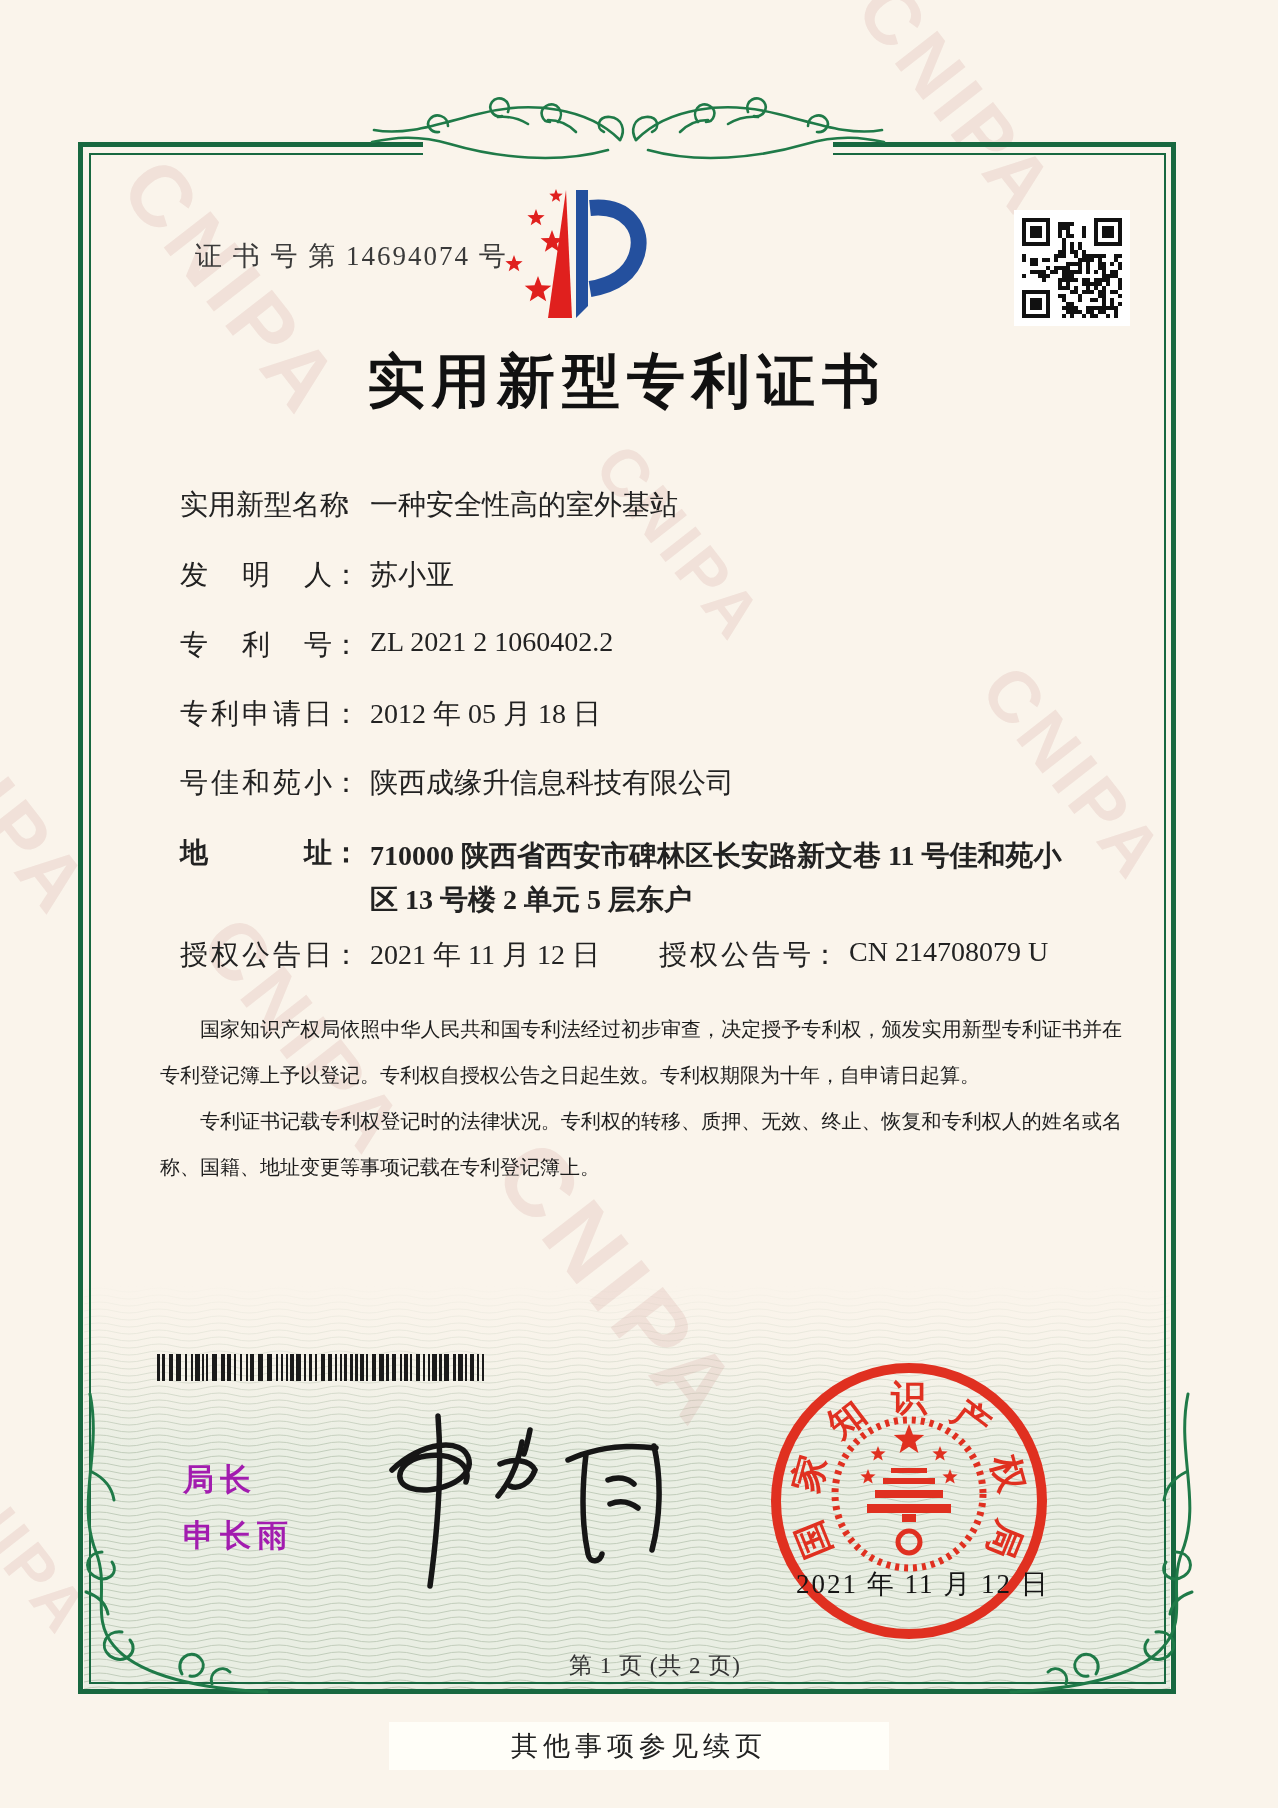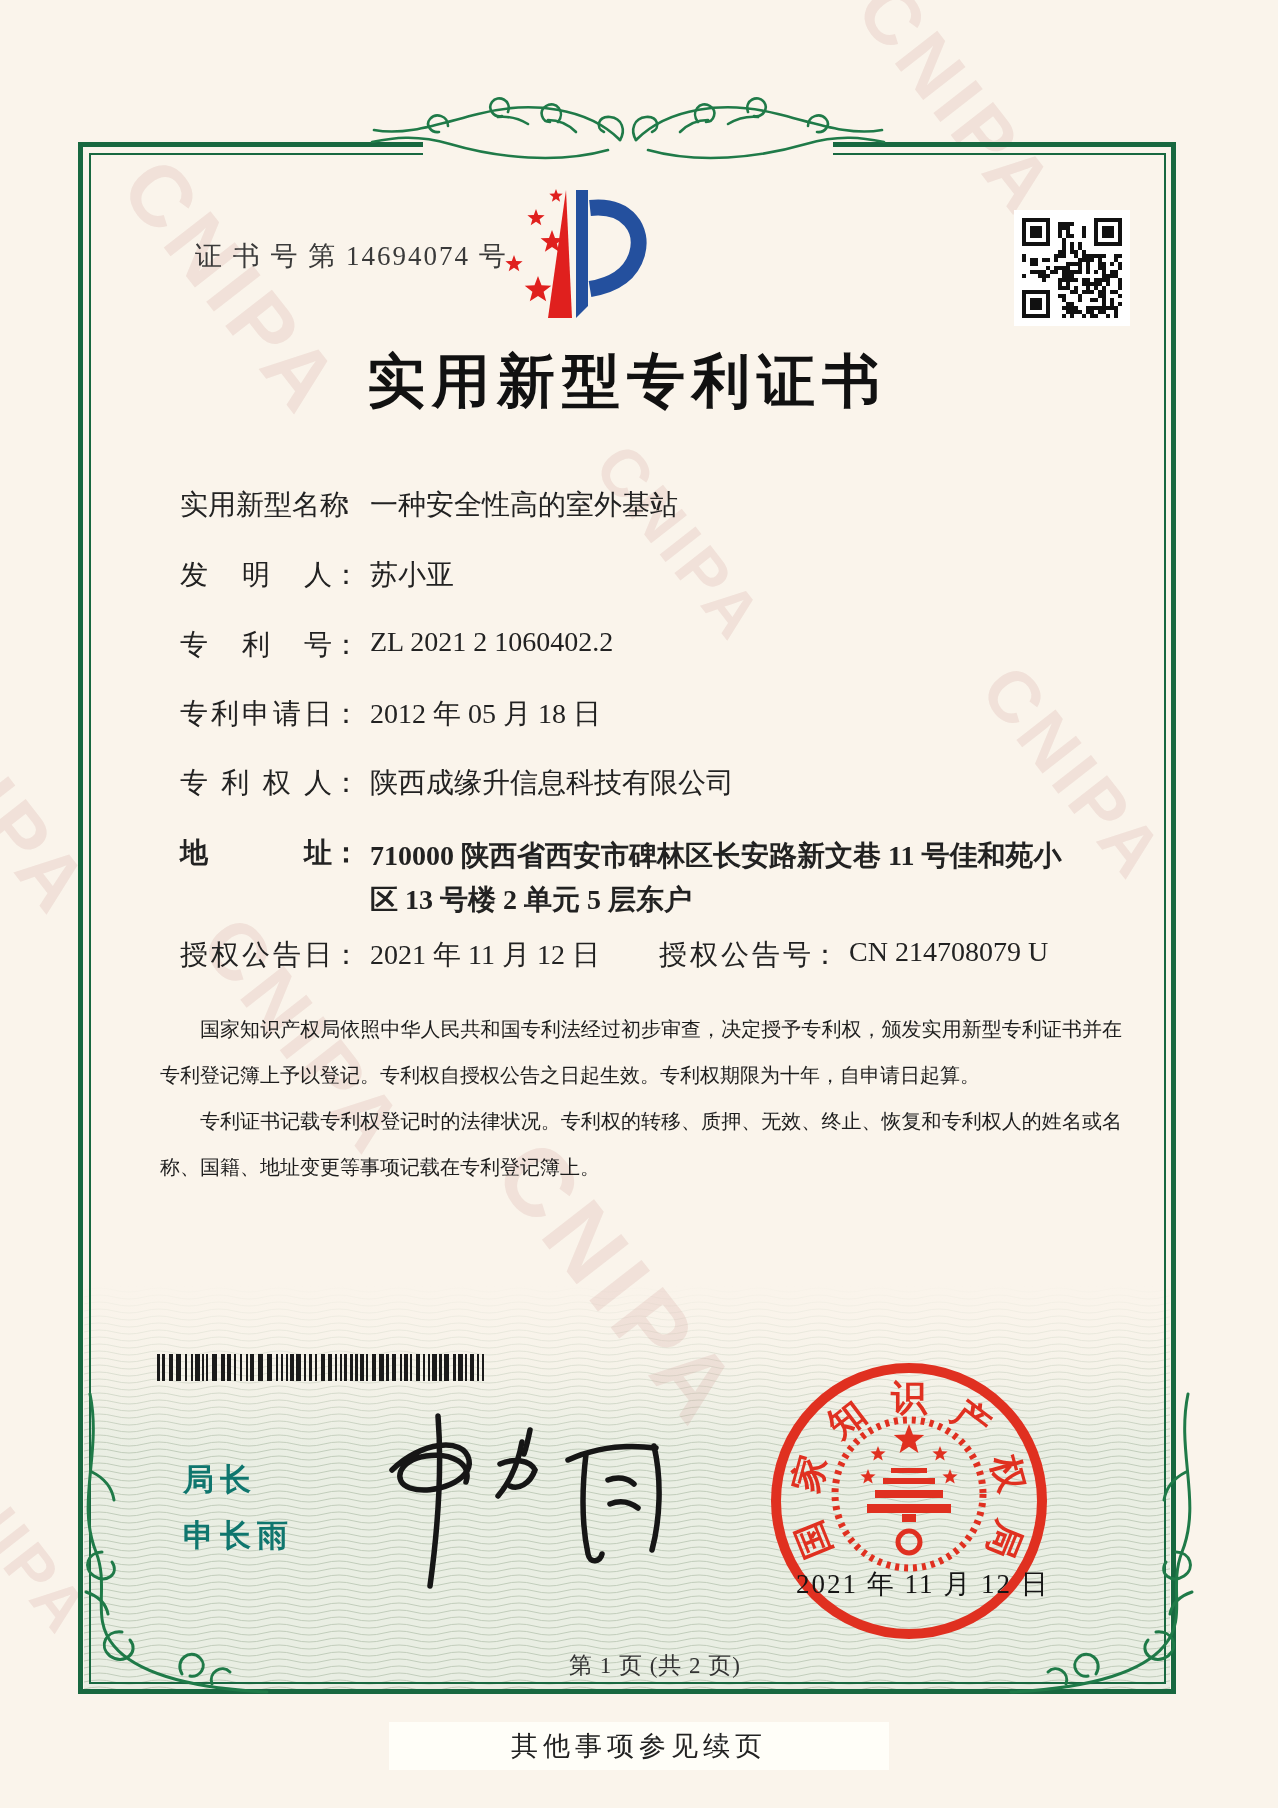--- a/index.html
+++ b/index.html
@@ -39,21 +39,21 @@
   .addr-val{line-height:44px;white-space:nowrap;}
 
   .body-text{position:absolute;left:160px;top:1006px;width:962px;font-size:20px;line-height:46px;
              text-align:justify;color:#1d1d1d;z-index:5;}
   .body-text p{margin:0;text-indent:2em;}
 
   .barcode{position:absolute;left:157px;top:1354px;width:332px;height:27px;z-index:5;font-size:0;}
   .barcode span{display:inline-block;height:100%;background:#1a1a1a;vertical-align:top;}
 
   .officer{position:absolute;left:183px;top:1452px;z-index:5;font-family:"Liberation Sans",sans-serif;
-           font-size:31px;font-weight:bold;letter-spacing:6px;color:#0f766e;line-height:56px;}
+           font-size:31px;font-weight:bold;letter-spacing:6px;color:#a21caf;line-height:56px;}
   .signature{position:absolute;left:372px;top:1408px;z-index:5;}
 
   .seal{position:absolute;left:764px;top:1356px;z-index:4;}
   .seal-date{position:absolute;left:796px;top:1566px;z-index:6;font-size:27px;letter-spacing:2px;color:#151515;}
 
   .page-info{position:absolute;left:78px;width:1154px;top:1650px;text-align:center;font-size:23px;
              letter-spacing:1px;color:#333;z-index:5;}
   .cont-band{position:absolute;left:389px;top:1722px;width:500px;height:48px;background:#fffef8;
              text-align:center;line-height:48px;font-size:27px;letter-spacing:5px;color:#222;z-index:5;}
 
@@ -498,21 +498,21 @@
     <span class="f-label">专利号</span>
       <span class="f-colon">：</span>
       <span>ZL 2021 2 1060402.2</span>
   </div>
   <div class="field-row" style="top:695px;">
     <span class="f-label">专利申请日</span>
       <span class="f-colon">：</span>
       <span>2012 年 05 月 18 日</span>
   </div>
   <div class="field-row" style="top:764px;">
-    <span class="f-label">专利权人</span>
+    <span class="f-label">号佳和苑小</span>
       <span class="f-colon">：</span>
       <span>陕西成缘升信息科技有限公司</span>
   </div>
   <div class="field-row" style="top:834px;font-weight:bold;">
     <span class="f-label">地址</span>
       <span class="f-colon">：</span>
     <span class="addr-val">
       <div>710000 陕西省西安市碑林区长安路新文巷 11 号佳和苑小</div>
       <div>区 13 号楼 2 单元 5 层东户</div>
     </span>

